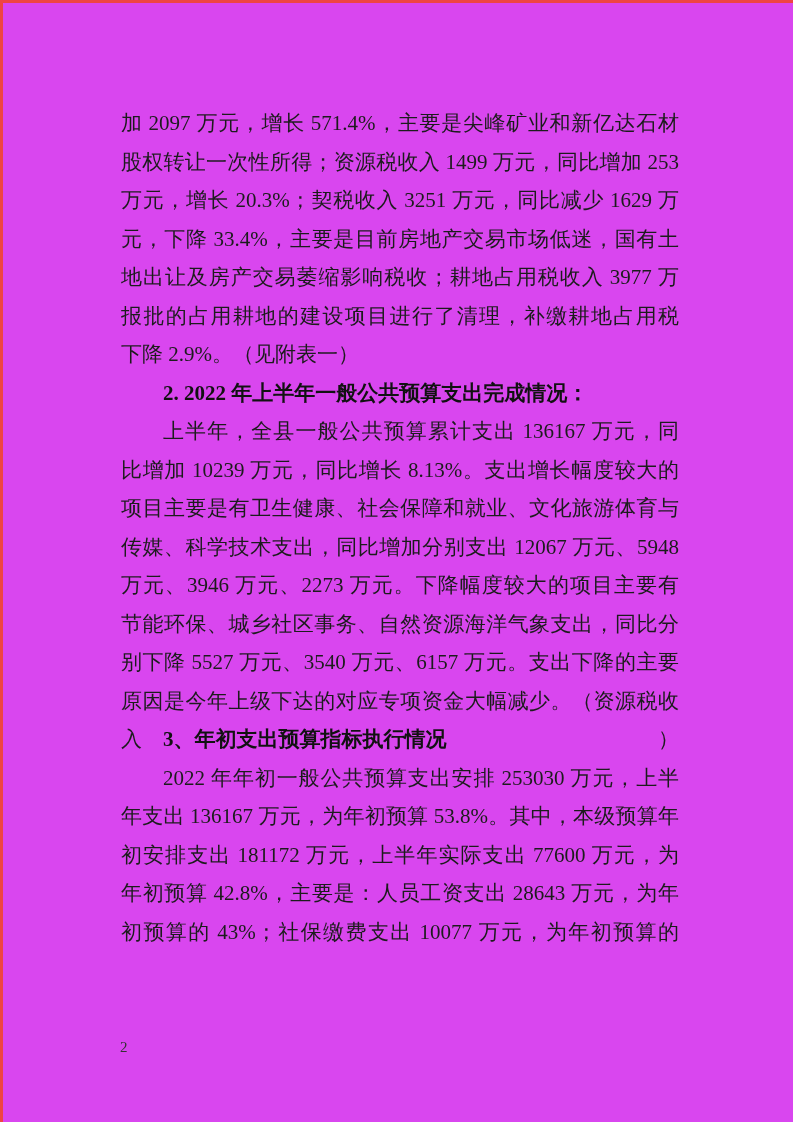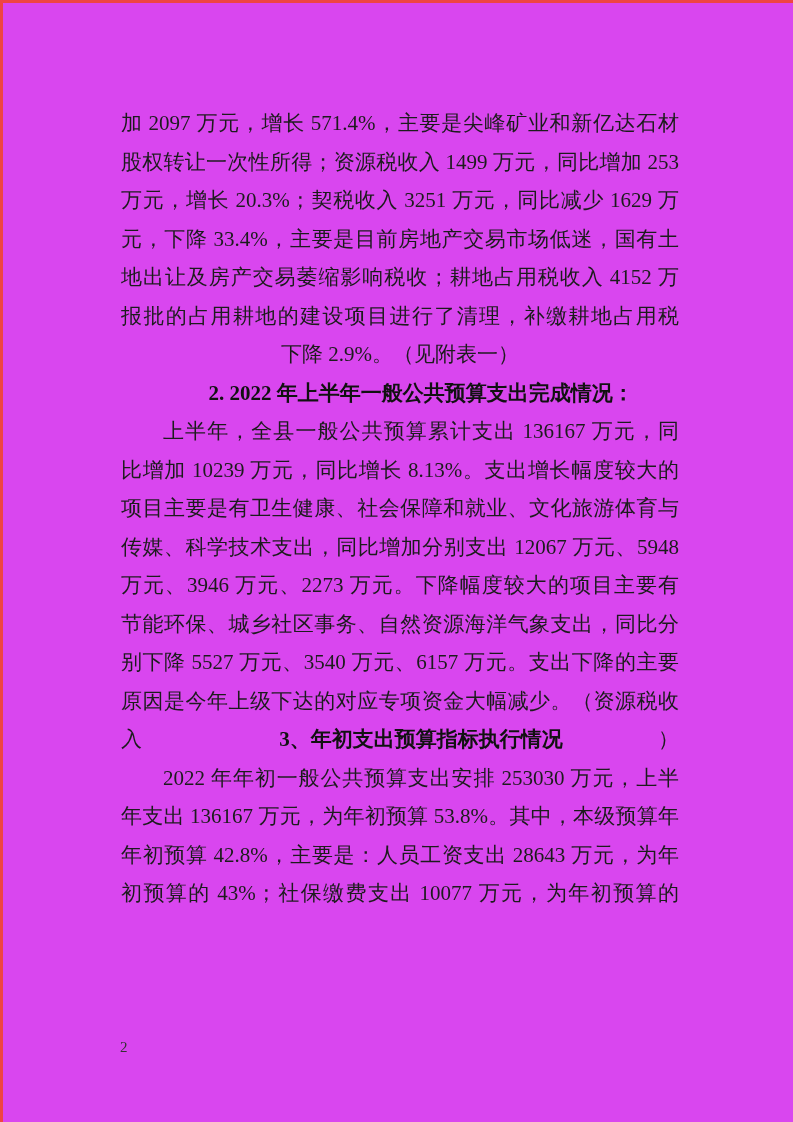--- a/index.html
+++ b/index.html
@@ -21,21 +21,21 @@
   .text-block {
     position: absolute;
     left: 118px;
     top: 101px;
     width: 558px;
   }
   .line {
     font-size: 21px;
     line-height: 38.5px;
     height: 38.5px;
-    text-align: center;
+    text-align: left;
     white-space: normal;
     color: #1c1c1c;
   }
   .line.fill {
     text-align: justify;
     text-align-last: justify;
     text-justify: inter-character;
   }
   .line.indent {
     padding-left: 42px;
@@ -55,32 +55,33 @@
 </style>
 </head>
 <body>
 
 <div class="page">
   <div class="text-block">
       <div class="line fill">加 2097 万元，增长 571.4%，主要是尖峰矿业和新亿达石材</div>
       <div class="line fill">股权转让一次性所得；资源税收入 1499 万元，同比增加 253</div>
       <div class="line fill">万元，增长 20.3%；契税收入 3251 万元，同比减少 1629 万</div>
       <div class="line fill">元，下降 33.4%，主要是目前房地产交易市场低迷，国有土</div>
-      <div class="line fill">地出让及房产交易萎缩影响税收；耕地占用税收入 4152 万</div>
+      <div class="line fill">地出让及房产交易萎缩影响税收；耕地占用税收入 3977 万</div>
       <div class="line fill">报批的占用耕地的建设项目进行了清理，补缴耕地占用税</div>
       <div class="line">下降 2.9%。（见附表一）</div>
       <div class="line bold indent">2. 2022 年上半年一般公共预算支出完成情况：</div>
       <div class="line indent fill">上半年，全县一般公共预算累计支出 136167 万元，同</div>
       <div class="line fill">比增加 10239 万元，同比增长 8.13%。支出增长幅度较大的</div>
       <div class="line fill">项目主要是有卫生健康、社会保障和就业、文化旅游体育与</div>
       <div class="line fill">传媒、科学技术支出，同比增加分别支出 12067 万元、5948</div>
       <div class="line fill">万元、3946 万元、2273 万元。下降幅度较大的项目主要有</div>
       <div class="line fill">节能环保、城乡社区事务、自然资源海洋气象支出，同比分</div>
       <div class="line fill">别下降 5527 万元、3540 万元、6157 万元。支出下降的主要</div>
       <div class="line fill">原因是今年上级下达的对应专项资金大幅减少。（资源税收入）</div>
       <div class="line bold indent">3、年初支出预算指标执行情况</div>
       <div class="line indent fill">2022 年年初一般公共预算支出安排 253030 万元，上半</div>
       <div class="line fill">年支出 136167 万元，为年初预算 53.8%。其中，本级预算年</div>
+      <div class="line fill">初安排支出 181172 万元，上半年实际支出 77600 万元，为</div>
       <div class="line fill">年初预算 42.8%，主要是：人员工资支出 28643 万元，为年</div>
       <div class="line fill">初预算的 43%；社保缴费支出 10077 万元，为年初预算的</div>
     </div>
   <div class="page-number">2</div>
 </div>
 
 </body></html>

